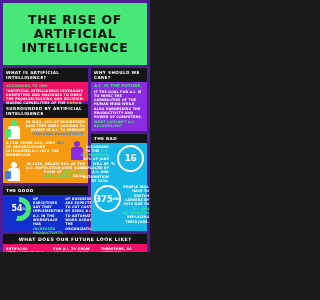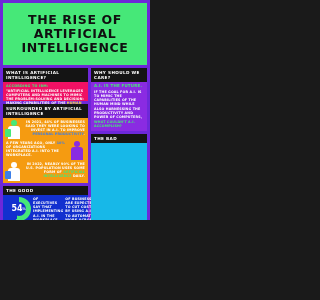--- a/index.html
+++ b/index.html
@@ -2,21 +2,21 @@
 <html><head>
 <meta charset="utf-8">
 <style>
   html,body{margin:0;padding:0;}
   body{
     width:150px;height:300px;overflow:hidden;
     background:#1a1a1a;
     font-family:"DejaVu Sans","Liberation Sans",sans-serif;
     -webkit-font-smoothing:none;
   }
-  .poster{position:relative;width:150px;height:220px;background:#6d28d9;overflow:hidden;}
+  .poster{position:relative;width:150px;height:252px;background:#4c1d95;overflow:hidden;}
 
   
   .header{
     position:absolute;left:3px;top:3px;width:144px;height:62px;
     background:#46e878;display:flex;flex-direction:column;
     align-items:center;justify-content:center;
   }
   .header h1{
     margin:0;color:#101010;font-weight:bold;
     font-size:12.5px;line-height:14px;letter-spacing:.6px;
@@ -172,21 +172,39 @@
       </div>
       <div class="gtext body-txt"><span>OF EXECUTIVES SAY THAT IMPLEMENTING A.I. IN THE WORKPLACE HAS </span><span class="hl">INCREASED PRODUCTIVITY</span><span>.</span></div>
 
       <div class="gtext body-txt"><span>OF BUSINESSES ARE EXPECTED TO CUT COSTS BY USING A.I. TO AUTOMATE WORK </span><span>ACROSS THE ORGANIZATION.</span></div>
     </div>
   </div>
 
   <div class="p-bad">
     <div class="bar">THE BAD</div>
 
-
+    <div class="bad-row rev">
+      <div class="ring">
+        <div class="num">
+            <span>16</span>
+          </div>
+      </div>
+      <div class="pct-mark">%</div>
+      <div class="btext body-txt"><span>ACCORDING TO THE </span><span class="hl">U.S. GOVERNMENT</span><span>, 16% OF JOBS WILL BE DISPLACED BY A.I. AND AUTOMATION BY 2030.</span></div>
+    </div>
+
+    <div class="bad-row">
+      <div class="ring">
+        <div class="num">
+            <span>375</span>
+            <small>MIL.</small>
+          </div>
+      </div>
+      <div class="btext body-txt"><span>PEOPLE WILL HAVE TO SWITCH CAREERS BY 2030 DUE TO </span><span class="hl">A.I. AND AUTOMATION</span><span> REPLACING THEIR JOBS.</span></div>
+    </div>
   </div>
 
   <div class="p-future">
     <div class="bar">WHAT DOES OUR FUTURE LOOK LIKE?</div>
     <div class="fcols">
       <div class="fcol body-txt"><span>ARTIFICIAL INTELLIGENCE CAN BE AND MAY BE THE SOLVING TOOL OF THE WORLD'S BIGGEST ISSUES SUCH AS CLIMATE CHANGE AND WORLD HUNGER. YET, IT MAY ALSO </span><span class="hl">CREATE IT. IT CAN BE OUR BIGGEST BLESSING YET</span><span>.</span></div>
       <div class="fcol body-txt"><span>FOR A.I. TO GROW OR LEARN, WE AS HUMANS HAVE TO LET IT. THE CAP CALLS TO OUR SCALES SUCH AS </span><span class="hl2">THE LIMITED USE</span><span> OF LEARNING ARTIFICIAL INTELLIGENCE. REGULATING IS A POWERFUL TOOL, BEING MORE DESTRUCTIVE THAN A.I. ITSELF.</span></div>
       <div class="fcol body-txt"><span>THEREFORE, AS ARTIFICIAL INTELLIGENCE GROWS AND BECOMES SMARTER, IT IS IMPERATIVE WE TAKE PRECAUTIONS NECESSARY TO </span><span class="hl">ENSURE A FUTURE WITH A.I. NOT AGAINST IT</span><span>.</span></div>
     </div>
   </div>

